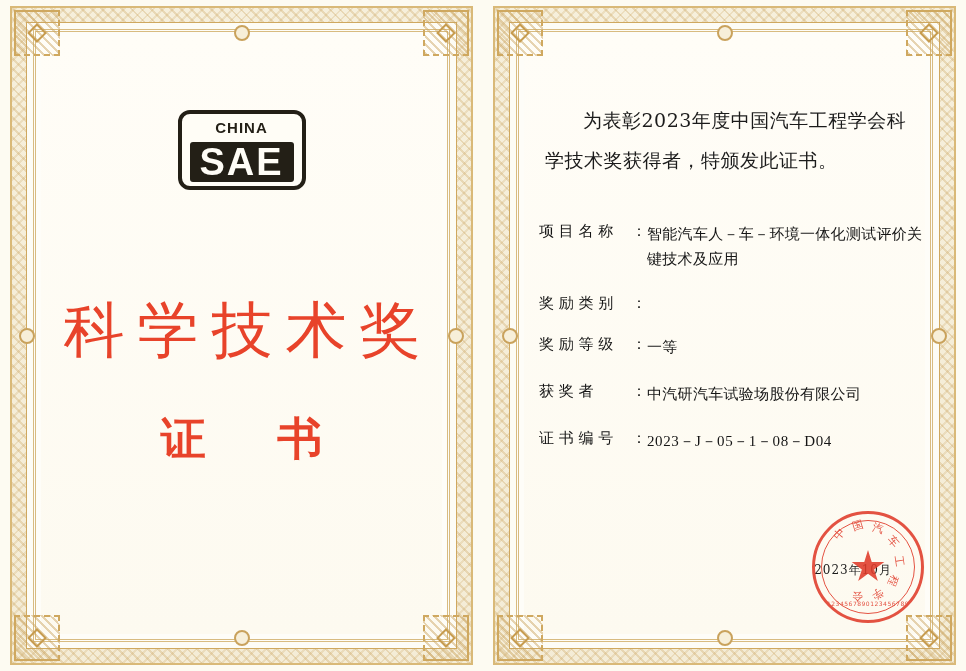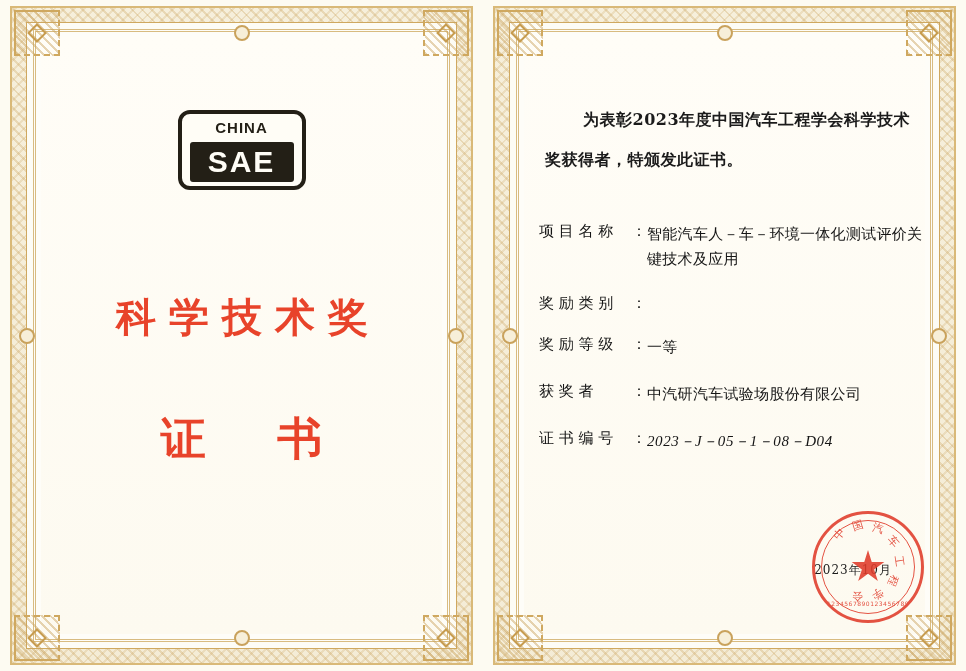--- a/index.html
+++ b/index.html
@@ -154,34 +154,34 @@
     background: #231f16;
     border-radius: 3px;
   }
   .logo-sae {
     position: absolute;
     left: 0; right: 0;
     top: 30px;
     text-align: center;
     font-family: "Liberation Sans", sans-serif;
     font-weight: bold;
-    font-size: 30px;
+    font-size: 38px;
     letter-spacing: 2px;
     line-height: 36px;
     color: #fffdf6;
   }
 
   .award-title {
     position: absolute;
     left: 1px;
     right: 0;
     top: 290px;
     text-align: center;
-    font-size: 40px;
-    font-weight: bold;
+    font-size: 61px;
+    font-weight: normal;
     letter-spacing: 13px;
     text-indent: 13px;
     color: #e8432a;
     font-family: "DejaVu Serif", serif;
   }
   .award-sub {
     position: absolute;
     left: 0;
     right: 0;
     top: 385px;
@@ -194,27 +194,26 @@
     font-family: "DejaVu Serif", serif;
     margin-top: 24px;
   }
 
   
   .citation {
     position: absolute;
     left: 62px;
     right: 54px;
     top: 100px;
-    font-size: 16px;
+    font-size: 19px;
     line-height: 40px;
     color: #1b1b1b;
     text-indent: 38px;
     font-family: "DejaVu Serif", serif;
     letter-spacing: 0.5px;
-    font-weight: bold;
   }
 
   .fields {
     position: absolute;
     left: 56px;
     right: 30px;
     top: 222px;
   }
   .field-row {
     display: flex;
@@ -237,21 +236,20 @@
     text-align: center;
   }
   .field-value {
     flex: 1;
     line-height: 25px;
     letter-spacing: 0.3px;
   }
   .field-value.mono {
     font-family: "Liberation Serif", serif;
     letter-spacing: 0.6px;
-    font-style: italic;
   }
 
   .date-line {
     position: absolute;
     right: 74px;
     bottom: 92px;
     font-size: 12px;
     color: #1b1b1b;
     font-family: "DejaVu Serif", serif;
     letter-spacing: 1px;

